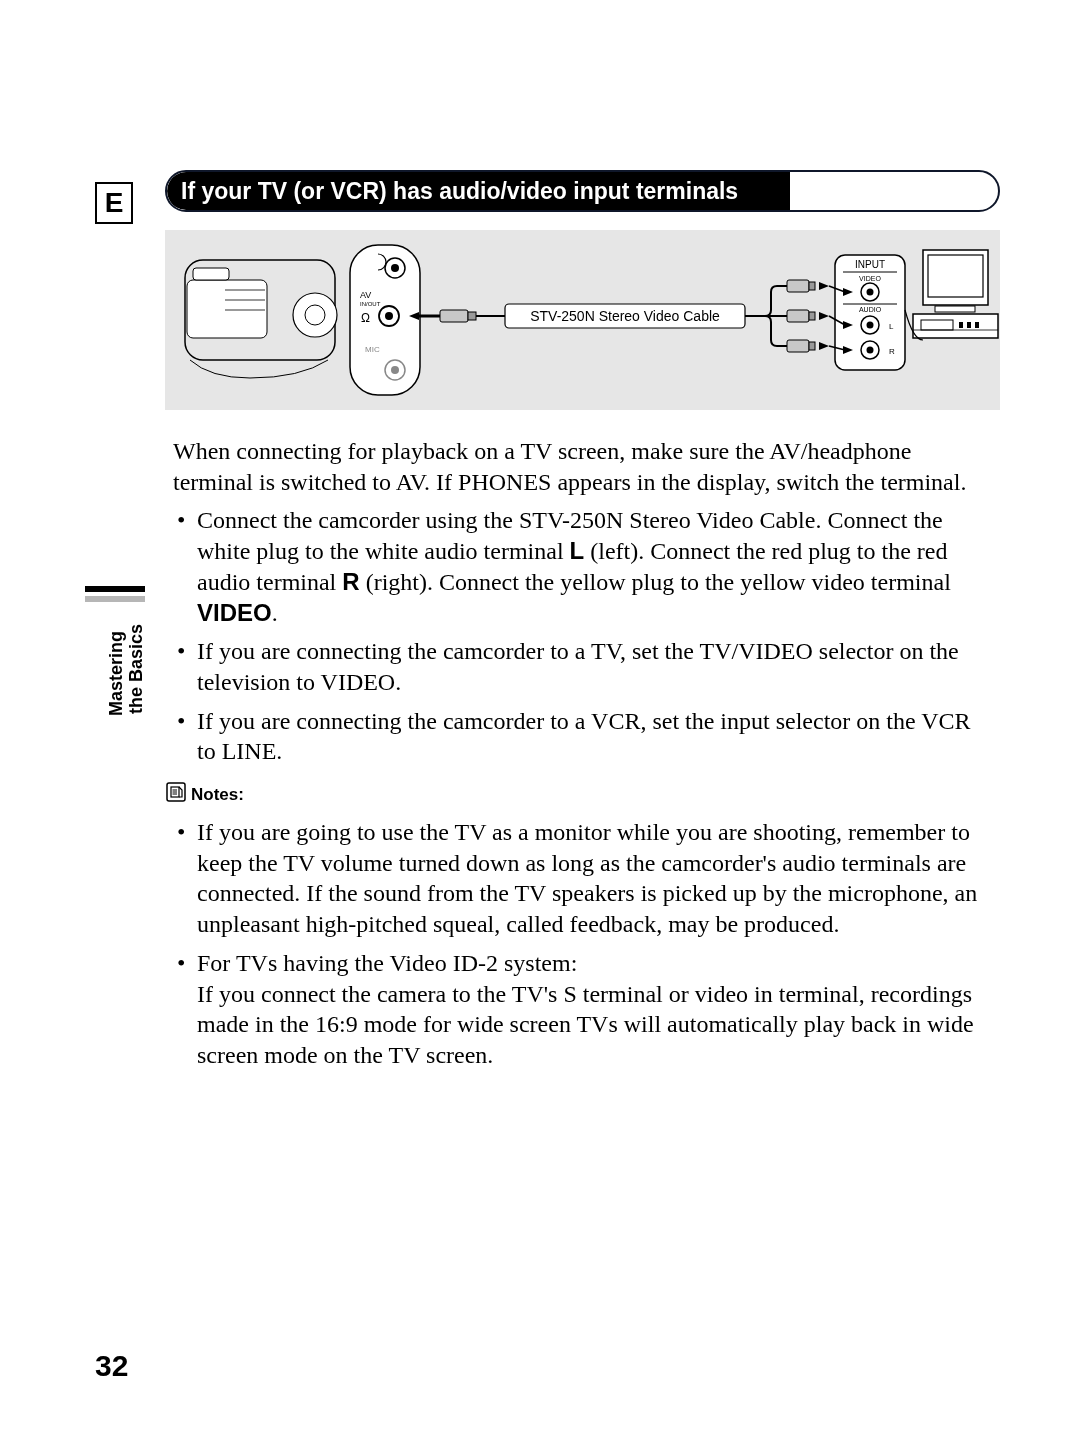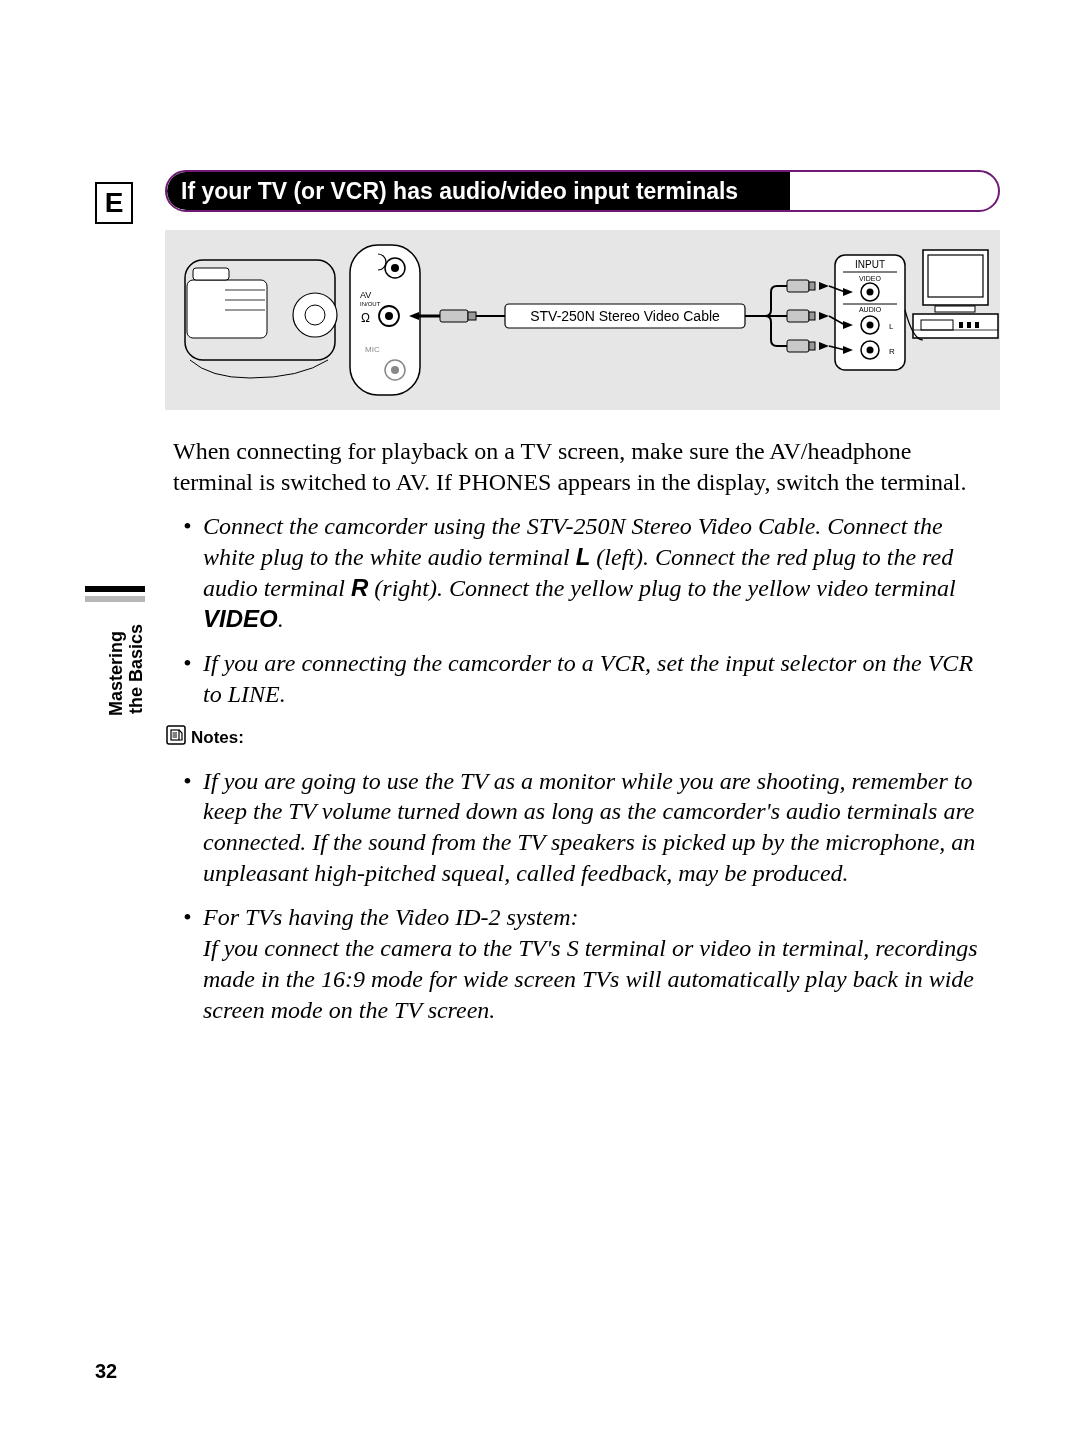--- a/index.html
+++ b/index.html
@@ -31,21 +31,21 @@
     font-size: 28px;
     text-align: center;
     line-height: 38px;
   }
   .section-header {
     position: absolute;
     left: 165px;
     top: 170px;
     width: 835px;
     height: 42px;
-    border: 2px solid #701a75;
+    border: 2px solid #0f172a;
     border-radius: 21px;
     box-sizing: border-box;
     overflow: hidden;
   }
   .section-header-bg {
     position: absolute;
     left: 0;
     top: 0;
     height: 100%;
     width: 75%;
@@ -82,22 +82,21 @@
   }
   .body-text p { margin: 8px; }
   .bulleted {
     list-style: none;
     padding: 0;
     margin: 0;
   }
   .bulleted li {
     position: relative;
     padding-left: 24px;
-    margin: 14px;
-    font-style: italic;
+    margin: 8px;
   }
   .bulleted li::before {
     content: "•";
     position: absolute;
     left: 4px;
     top: 0;
     font-size: 24px;
   }
   .bold-inline {
     font-family: Arial, Helvetica, sans-serif;
@@ -153,21 +152,21 @@
     position: absolute;
     left: 42px;
     top: 128px;
   }
   .page-num {
     position: absolute;
     left: 95px;
     bottom: 60px;
     font-family: Arial, Helvetica, sans-serif;
     font-weight: bold;
-    font-size: 20px;
+    font-size: 30px;
   }
 </style>
 </head>
 <body>
 
 <div class="page">
 
   <div class="lang-box">E</div>
 
   <div class="section-header">
@@ -290,20 +289,21 @@
     <div class="side-label2">the Basics</div>
   </div>
 
   <div class="body-text">
     <p>When connecting for playback on a TV screen, make sure the AV/headphone terminal is switched to AV. If PHONES appears in the display, switch the terminal.</p>
 
     <ul class="bulleted">
       <li>
         <span>Connect the camcorder using the STV-250N Stereo Video Cable. Connect the white plug to the white audio terminal </span><span class="bold-inline">L</span><span> (left). Connect the red plug to the red audio terminal </span><span class="bold-inline">R</span><span> (right). Connect the yellow plug to the yellow video terminal </span><span class="bold-inline">VIDEO</span><span>.</span>
       </li>
+      <li><span>If you are connecting the camcorder to a TV, set the TV/VIDEO selector on the television to VIDEO.</span></li>
       <li><span>If you are connecting the camcorder to a VCR, set the input selector on the VCR to LINE.</span></li>
     </ul>
 
     <div class="notes-heading">
       <span class="notes-icon">
         <svg width="22" height="22" viewBox="0 0 22 22">
           <rect x="2" y="2" width="18" height="18" rx="2" fill="none" stroke="#000" stroke-width="1.5"></rect>
           <rect x="6" y="6" width="8" height="10" fill="none" stroke="#000" stroke-width="1.2"></rect>
           <path d="M14 6 l3 3 v7 h-3" fill="none" stroke="#000" stroke-width="1.2"></path>
           <line x1="7.5" y1="9" x2="12" y2="9" stroke="#000" stroke-width="1"></line>

